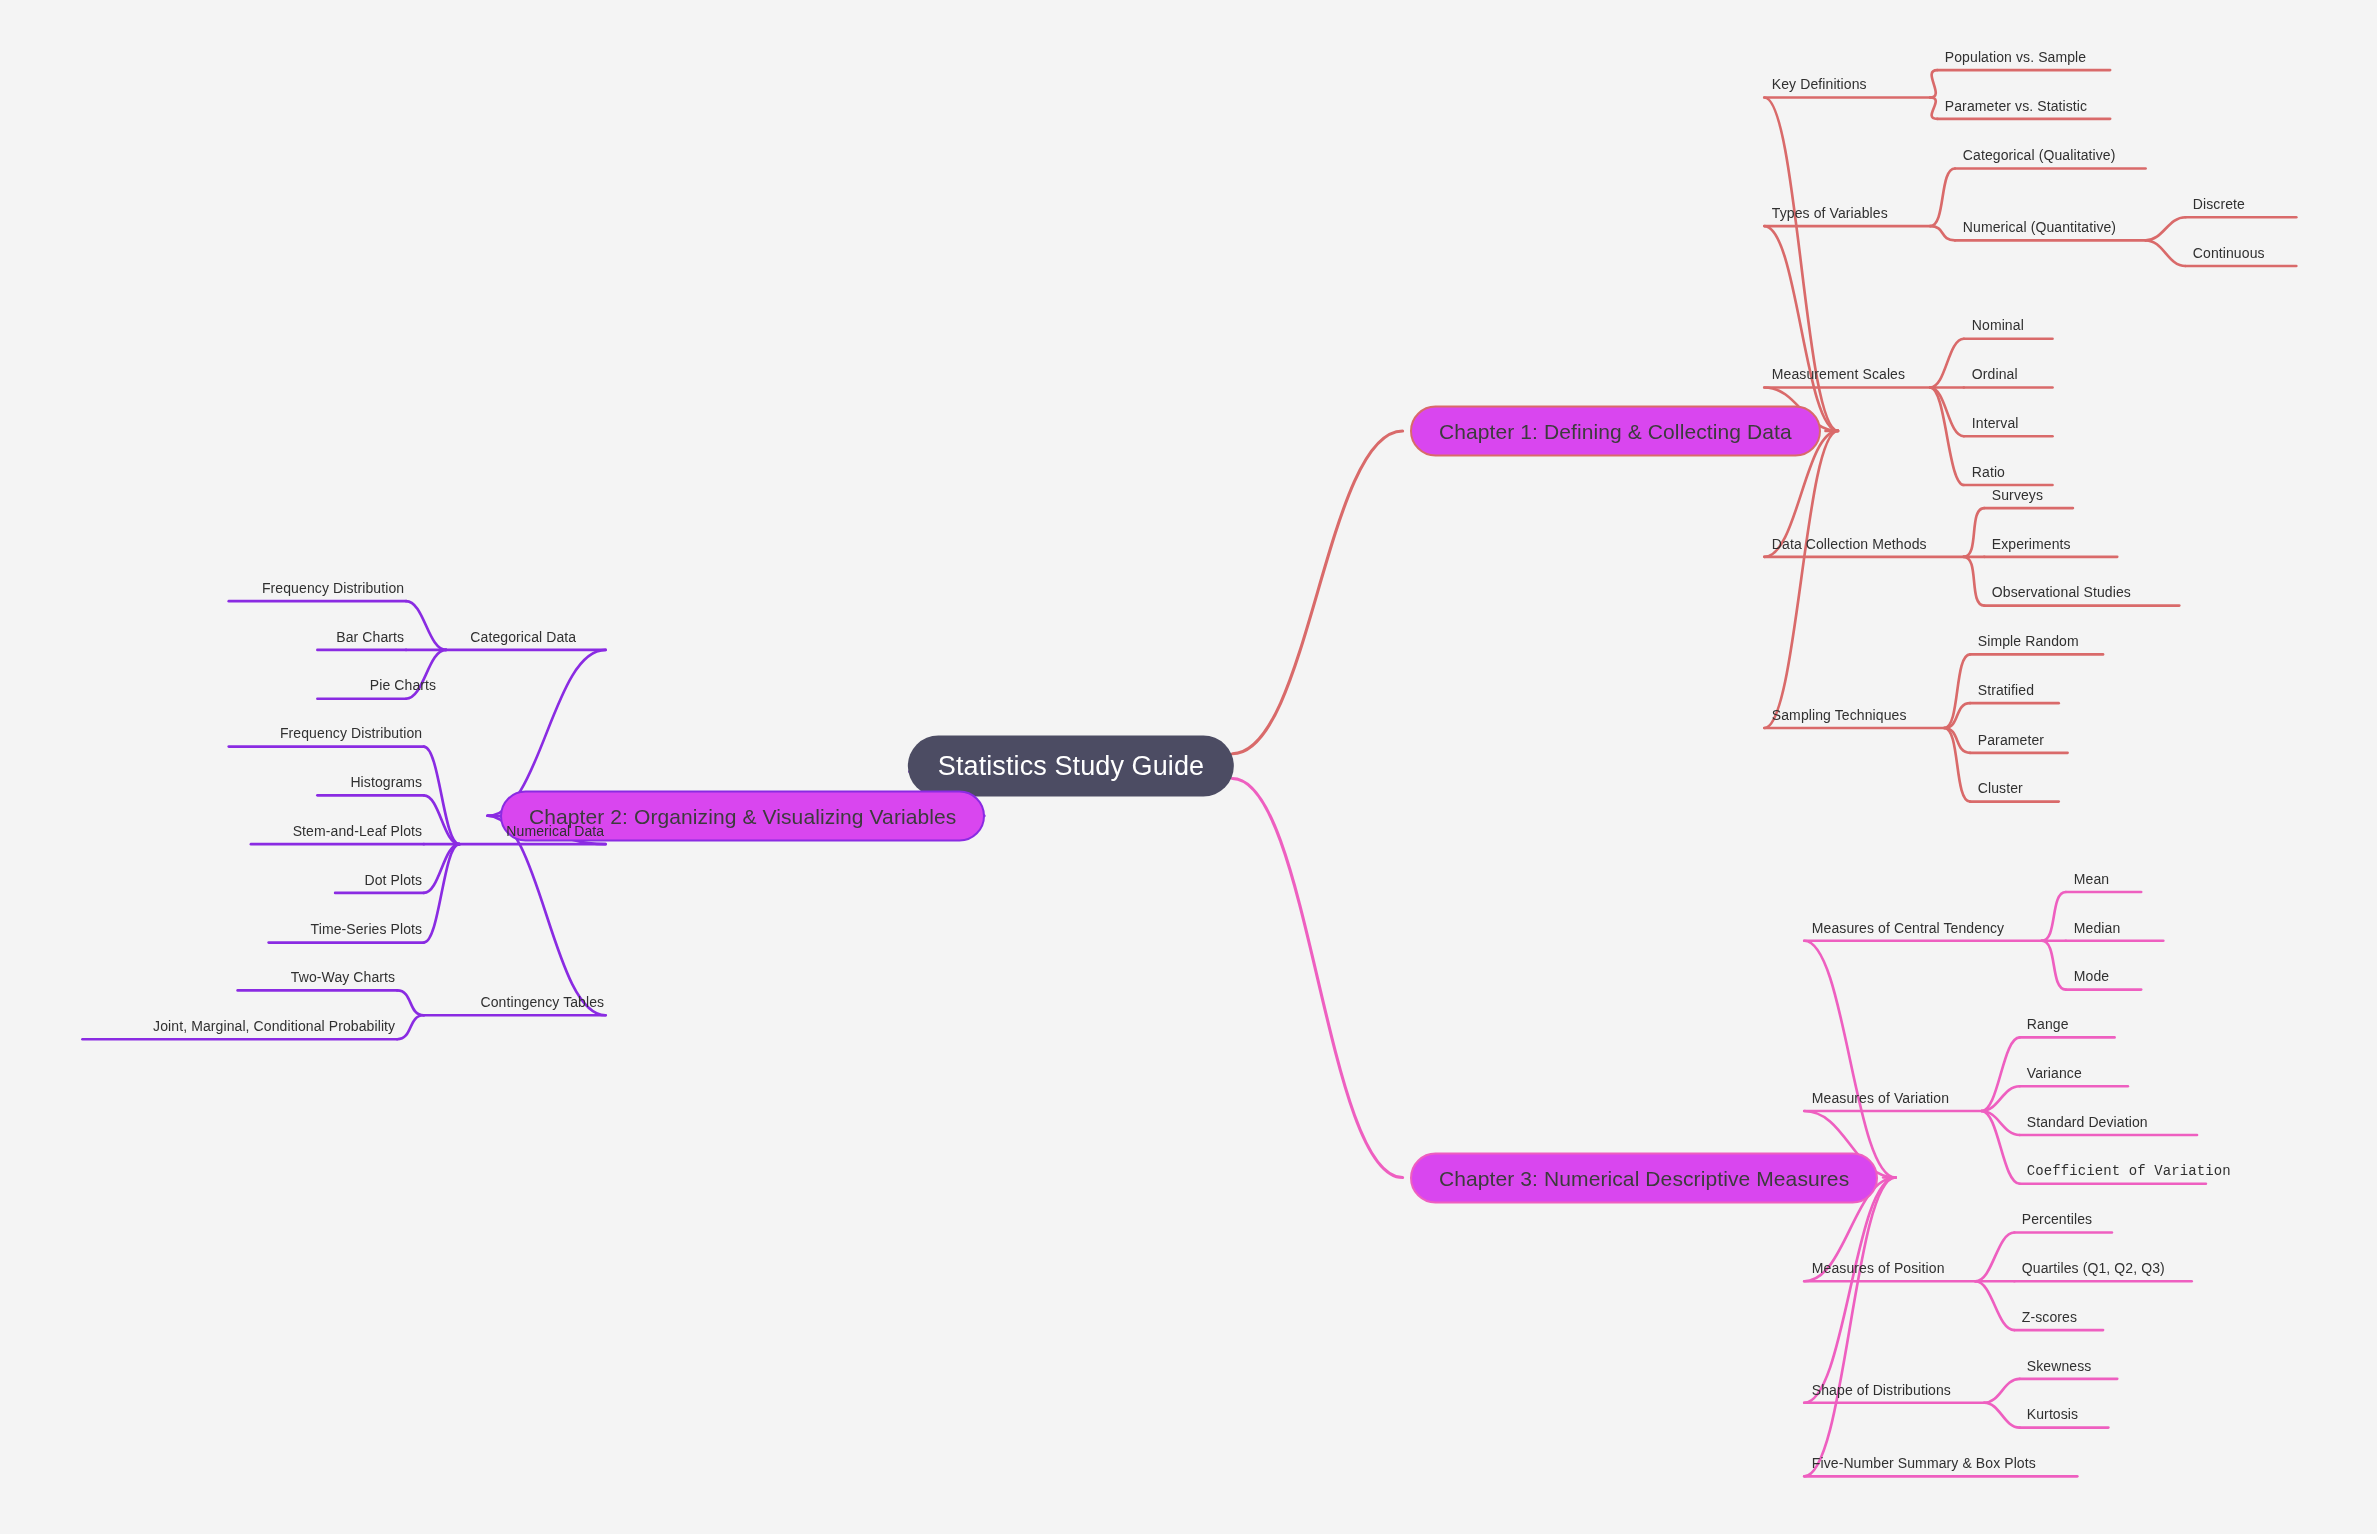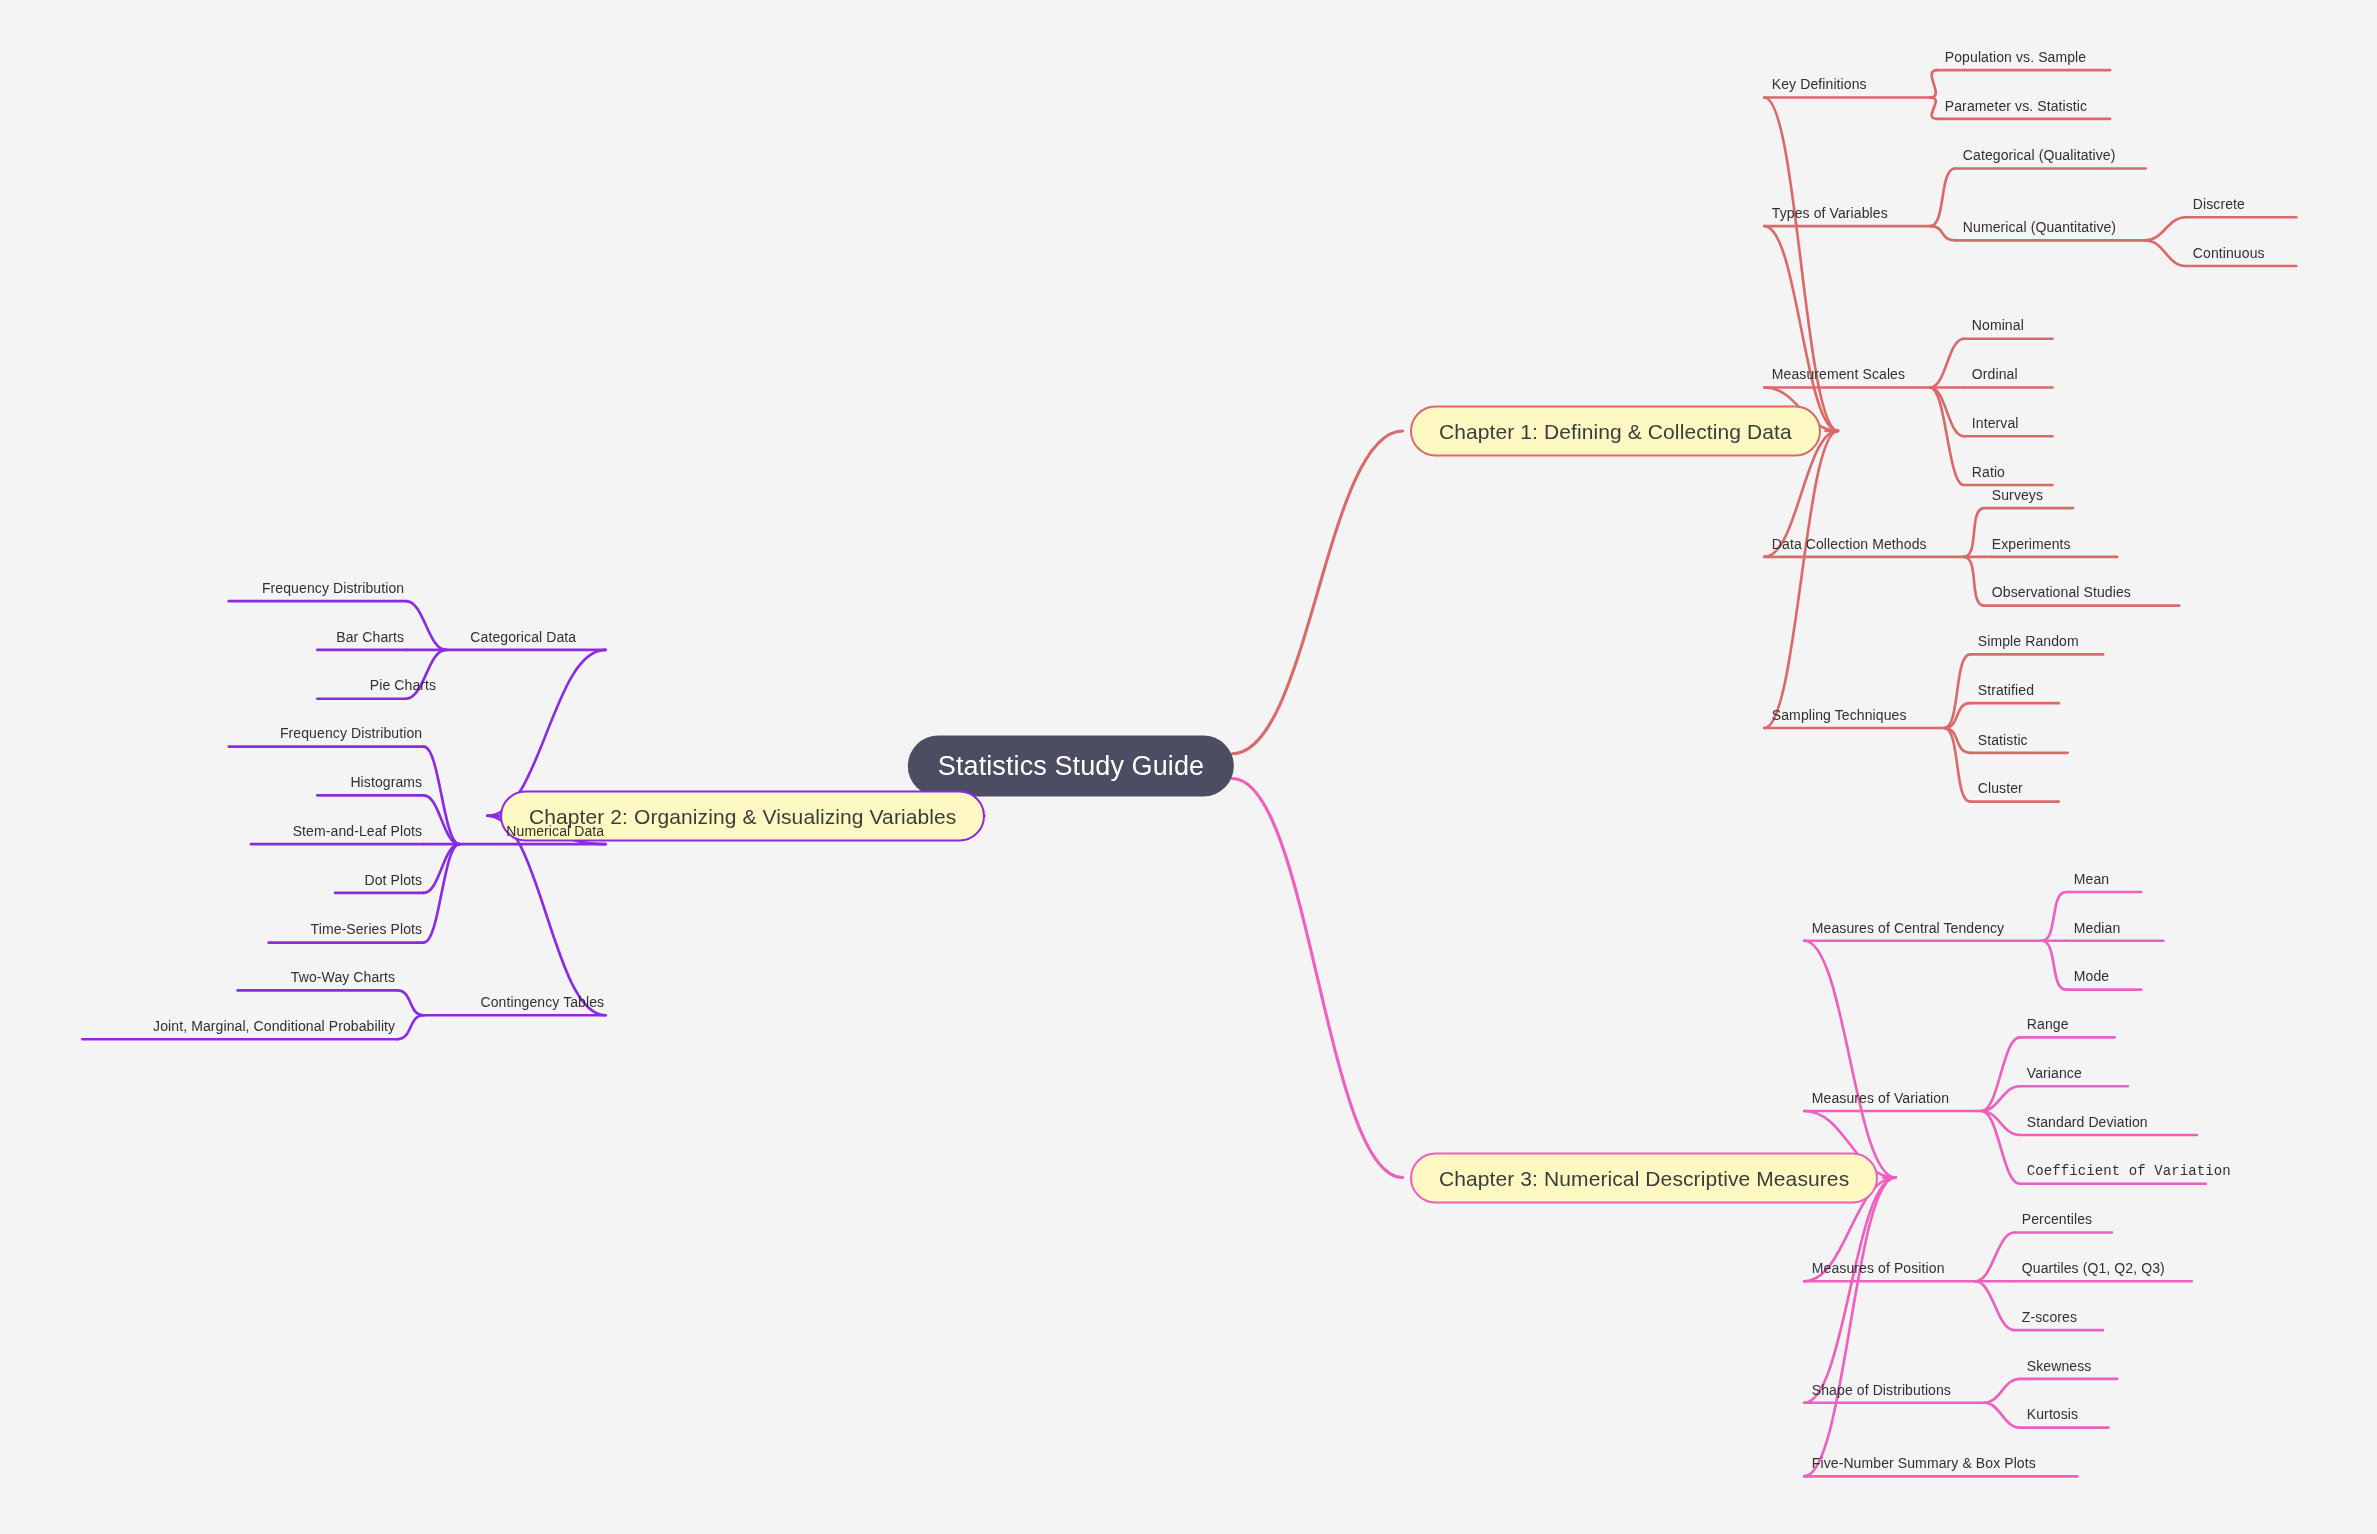--- a/index.html
+++ b/index.html
@@ -32,21 +32,21 @@
   .root-node {
     background: #4c4c63;
     color: #ffffff;
     border-radius: 35px;
     font-size: 27px;
     padding: 15px 30px;
     letter-spacing: 0.1px;
   }
   
   .chapter-node {
-    background: #fef9c3;
+    background: #d946ef;
     border-radius: 35px;
     font-size: 21px;
     color: #3c3c3c;
     padding: 11.5px 27px;
     letter-spacing: 0.1px;
     border-width: 2.7px;
     border-style: solid;
   }
   .c1 { border-color: #d96a6a; }
   .c2 { border-color: #8a2be2; }
@@ -195,21 +195,21 @@
       <div class="node text-node" style="left: 1970px; top: 382px;">Ordinal</div>
       <div class="node text-node" style="left: 1970px; top: 431px;">Interval</div>
       <div class="node text-node" style="left: 1970px; top: 480px;">Ratio</div>
       <div class="node text-node" style="left: 1770px; top: 552px;">Data Collection Methods</div>
       <div class="node text-node" style="left: 1990px; top: 503px;">Surveys</div>
       <div class="node text-node" style="left: 1990px; top: 552px;">Experiments</div>
       <div class="node text-node" style="left: 1990px; top: 600px;">Observational Studies</div>
       <div class="node text-node" style="left: 1770px; top: 723px;">Sampling Techniques</div>
       <div class="node text-node" style="left: 1976px; top: 649px;">Simple Random</div>
       <div class="node text-node" style="left: 1976px; top: 698px;">Stratified</div>
-      <div class="node text-node" style="left: 1976px; top: 748px;">Statistic</div>
+      <div class="node text-node" style="left: 1976px; top: 748px;">Parameter</div>
       <div class="node text-node" style="left: 1976px; top: 796px;">Cluster</div>
       <div class="node chapter-node c2" style="left: 500px; top: 816px; transform: translate(0px, -50%);">Chapter 2: Organizing &amp; Visualizing Variables</div>
       <div class="node text-node anchor-end" style="left: 578px; top: 645px;">Categorical Data</div>
       <div class="node text-node anchor-end" style="left: 406px; top: 596px;">Frequency Distribution</div>
       <div class="node text-node anchor-end" style="left: 406px; top: 645px;">Bar Charts</div>
       <div class="node text-node anchor-end" style="left: 406px; top: 693px; margin-left: 32px;">Pie Charts</div>
       <div class="node text-node anchor-end" style="left: 606px; top: 839px;">Numerical Data</div>
       <div class="node text-node anchor-end" style="left: 424px; top: 741px;">Frequency Distribution</div>
       <div class="node text-node anchor-end" style="left: 424px; top: 790px;">Histograms</div>
       <div class="node text-node anchor-end" style="left: 424px; top: 839px;">Stem-and-Leaf Plots</div>

